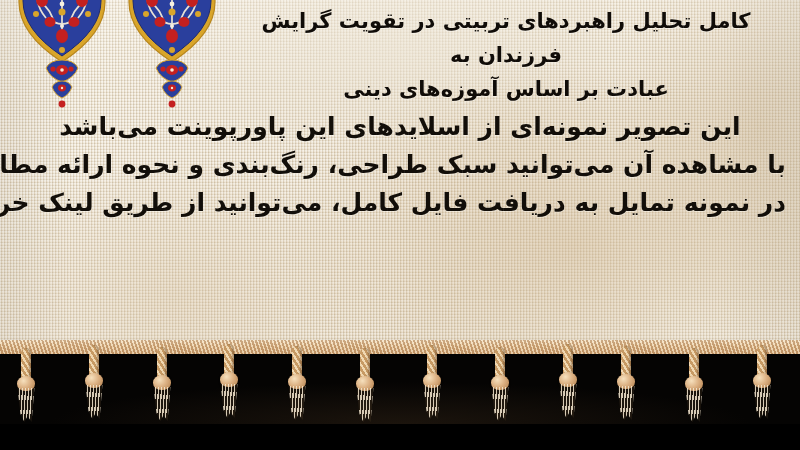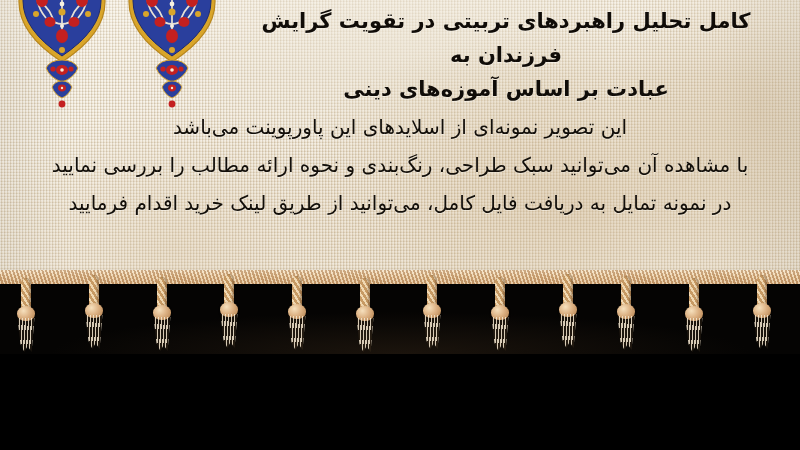--- a/index.html
+++ b/index.html
@@ -3,21 +3,21 @@
 <meta charset="utf-8">
 <style>
   html, body {
     margin: 0;
     padding: 0;
     background: #000;
   }
   #slide {
     position: relative;
     width: 800px;
-    height: 354px;
+    height: 424px;
     overflow: hidden;
     font-family: "DejaVu Sans", sans-serif;
     background: #15803d;
   }
 
   
   .canvas-bg {
     position: absolute;
     inset: 0;
     background-color: #ebe1cf;
@@ -78,22 +78,22 @@
   .body-block {
     position: absolute;
     top: 108px;
     right: 14px;
     left: 14px;
     text-align: center;
     direction: rtl;
   }
   .body-line {
     color: #120e09;
-    font-size: 20px;
-    font-weight: normal;
+    font-size: 25px;
+    font-weight: bold;
     line-height: 38px;
     text-shadow: 0 1px 0 rgba(255,253,246,0.40);
     white-space: nowrap;
   }
 
   
   .bottom-dark {
     position: absolute;
     left: 0;
     right: 0;

